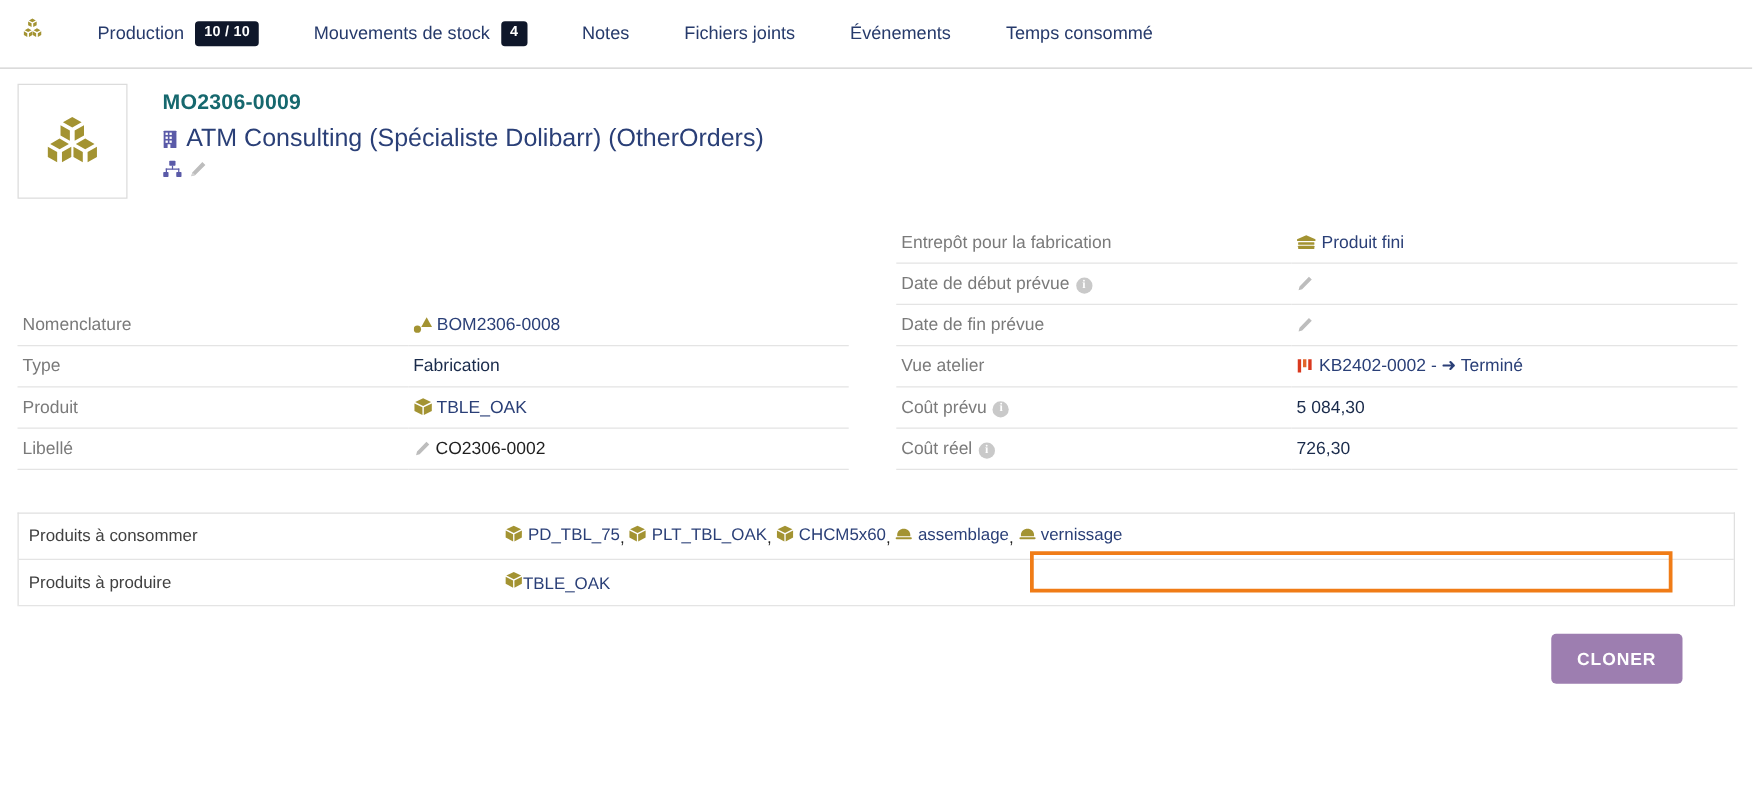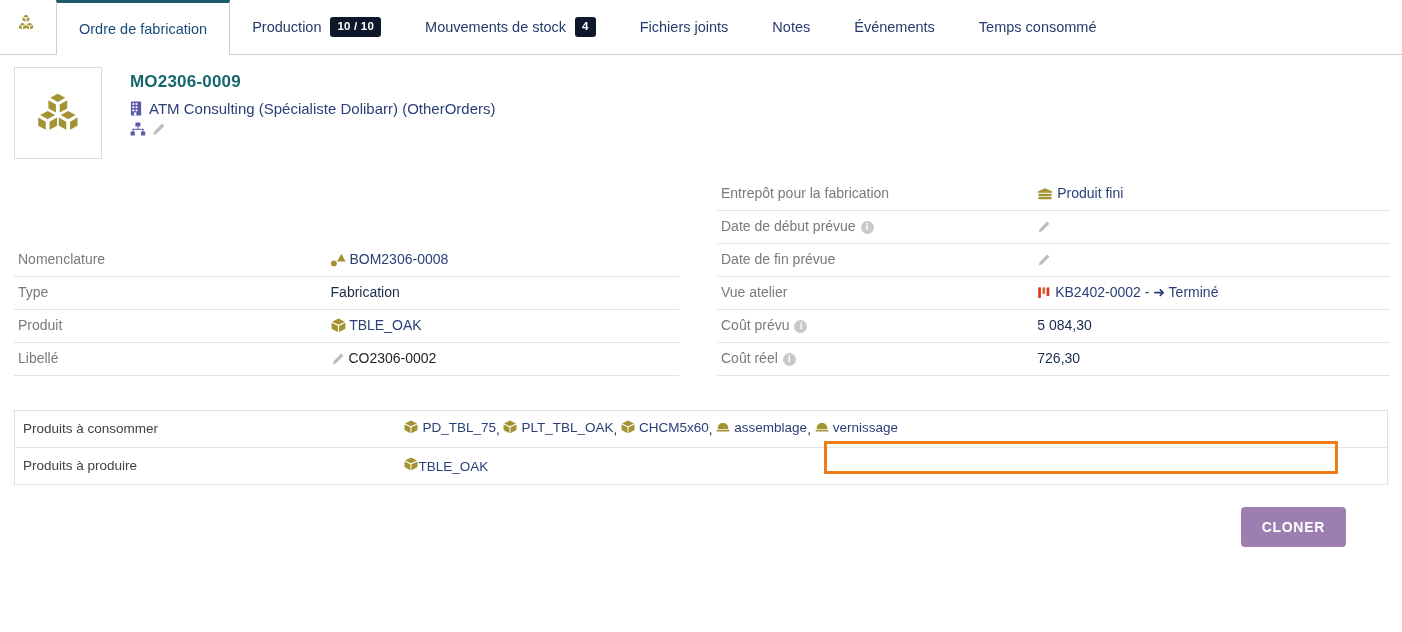--- a/index.html
+++ b/index.html
@@ -97,21 +97,21 @@
   .ref-title {
     font-size: 17px;
     font-weight: bold;
     color: #16686e;
     letter-spacing: 0.2px;
     line-height: 1.3;
     cursor: pointer;
   }
   .thirdparty {
     margin-top: 7px;
-    font-size: 15px;
+    font-size: 20px;
     color: #2a3f77;
     display: flex;
     align-items: center;
     gap: 6px;
     cursor: pointer;
   }
   .icon-row {
     margin-top: 5px;
     display: flex;
     align-items: center;
@@ -249,36 +249,33 @@
     <div class="tab-leading-icon">
       <span class="ic">
         <svg width="20" height="20" viewBox="0 0 24 24" fill="#a39332">
           <path d="M9.5 2.2 6.2 4l3.3 1.8L12.8 4 9.5 2.2zM5.4 5v3.6l3.3 1.8V6.8L5.4 5zm8.2 0-3.3 1.8v3.6l3.3-1.8V5z"></path>
           <path d="M5.4 11.6 2.1 13.4l3.3 1.8 3.3-1.8-3.3-1.8zM1.3 14.4V18l3.3 1.8v-3.6l-3.3-1.8zm8.2 0-3.3 1.8v3.6l3.3-1.8v-3.6z"></path>
           <path d="M13.9 11.6l-3.3 1.8 3.3 1.8 3.3-1.8-3.3-1.8zM9.8 14.4V18l3.3 1.8v-3.6l-3.3-1.8zm8.2 0-3.3 1.8v3.6l3.3-1.8v-3.6z"></path>
         </svg>
       </span>
     </div>
     <div class="tabs">
-      <div class="tab active">
-        <span>Ordre de fabrication</span>
-      </div>
       <div class="tab">
         <span>Production</span>
         <span class="tab-badge">10 / 10</span>
       </div>
       <div class="tab">
         <span>Mouvements de stock</span>
         <span class="tab-badge">4</span>
       </div>
       <div class="tab">
+        <span>Notes</span>
+      </div>
+      <div class="tab">
         <span>Fichiers joints</span>
-      </div>
-      <div class="tab">
-        <span>Notes</span>
       </div>
       <div class="tab">
         <span>Événements</span>
       </div>
       <div class="tab">
         <span>Temps consommé</span>
       </div>
     </div>
   </div>
 

